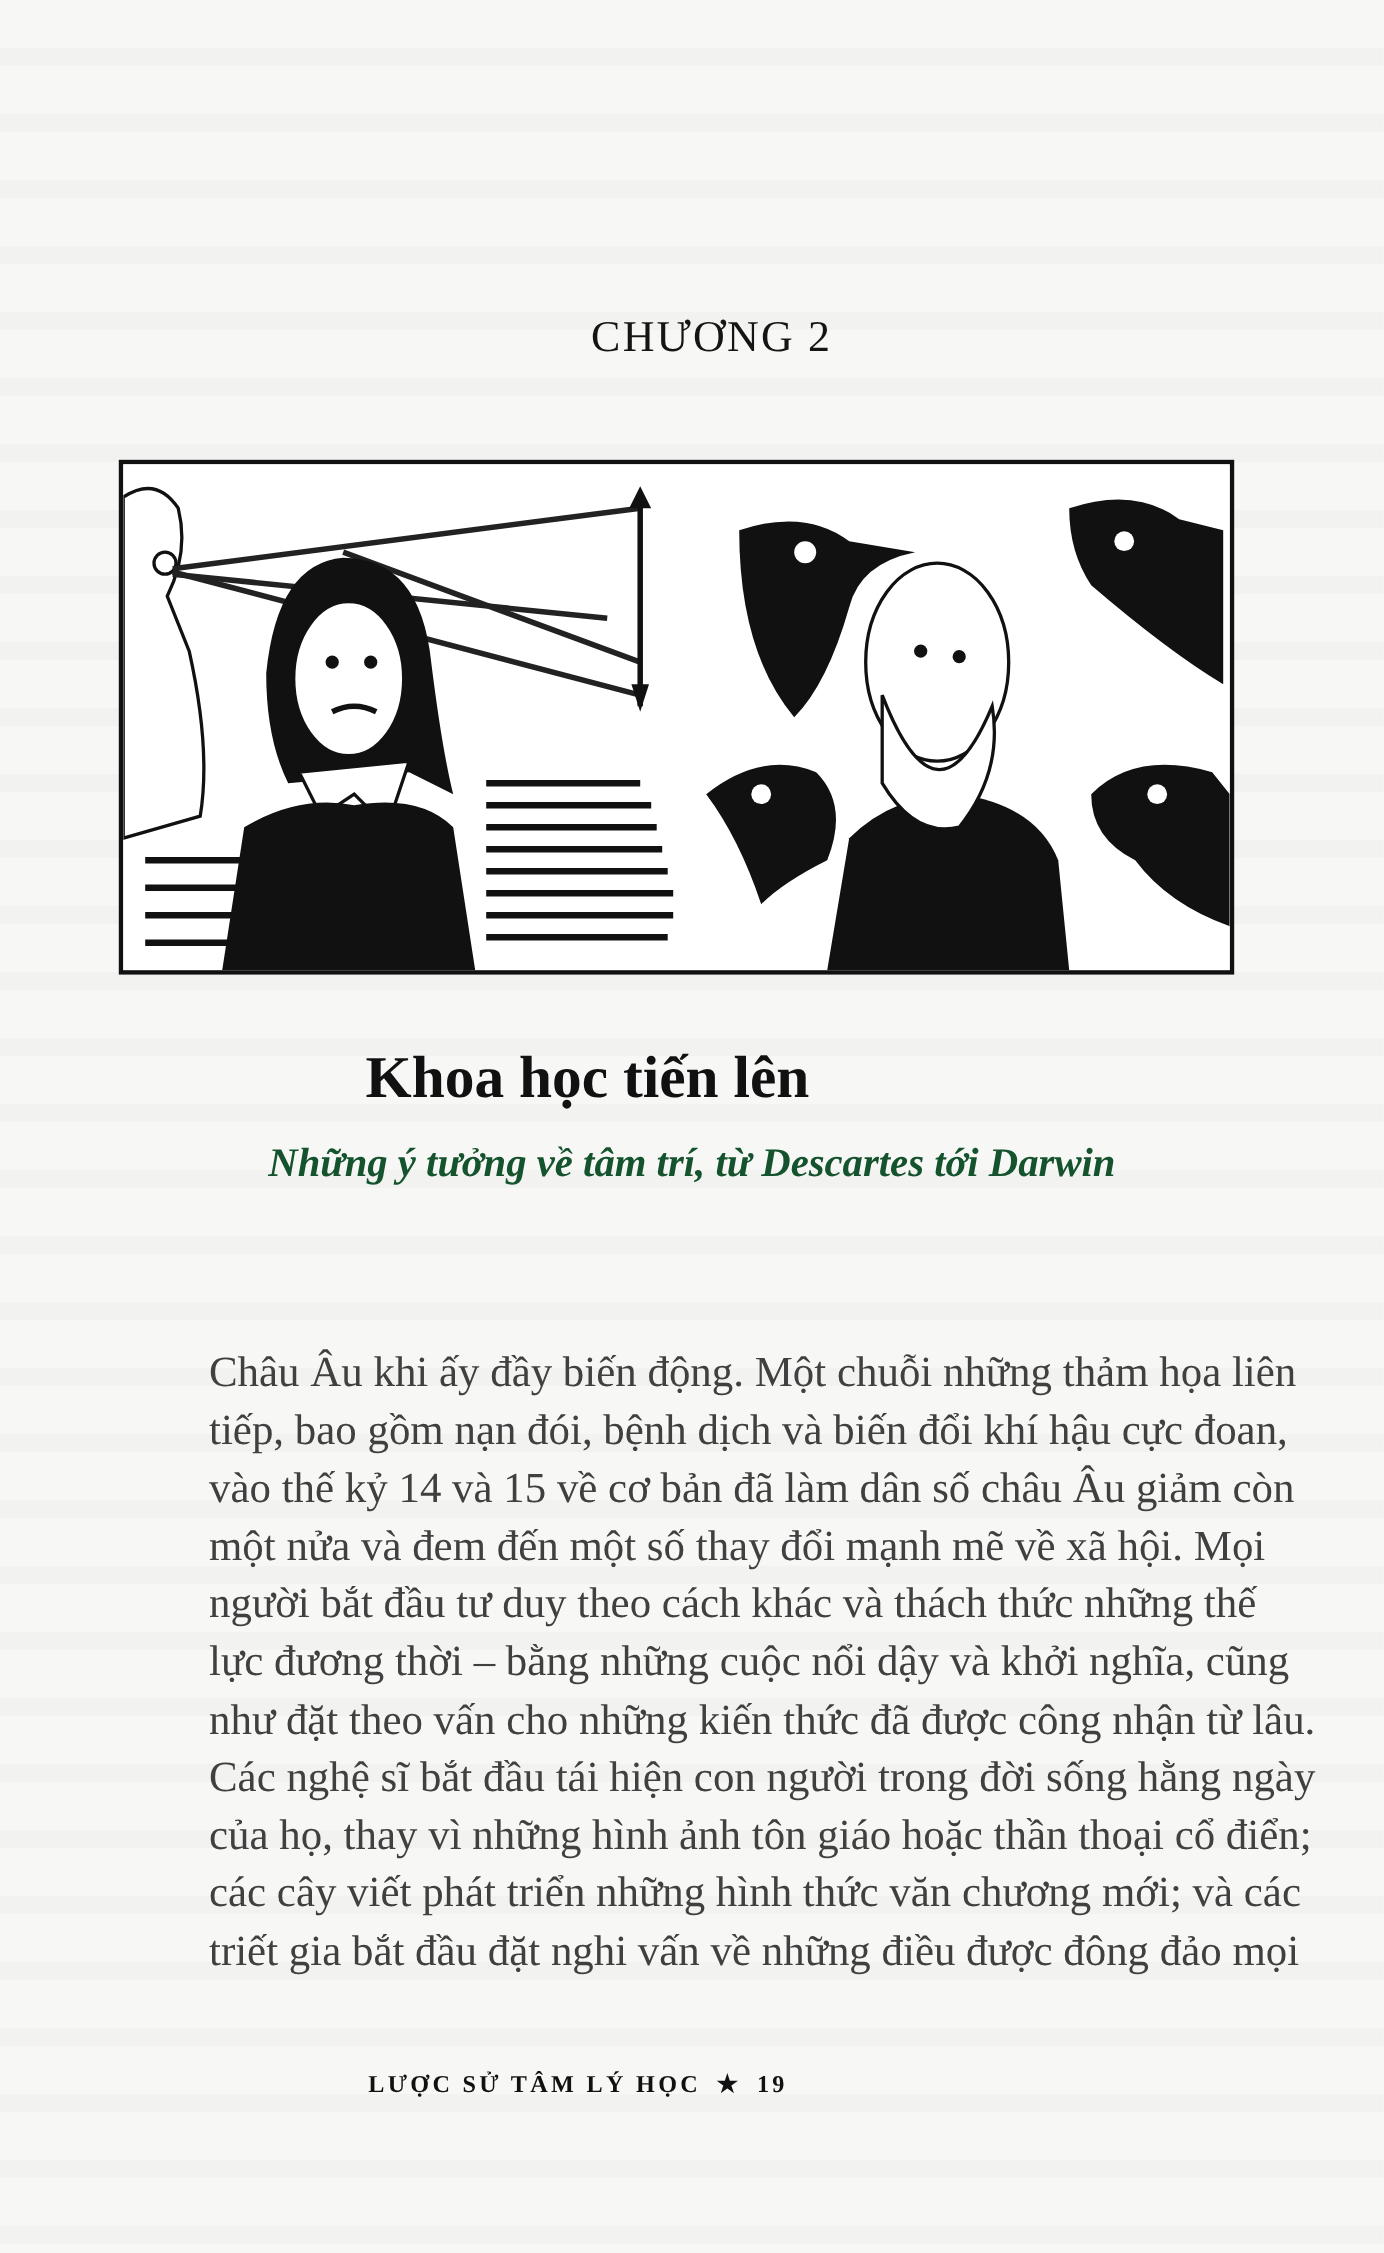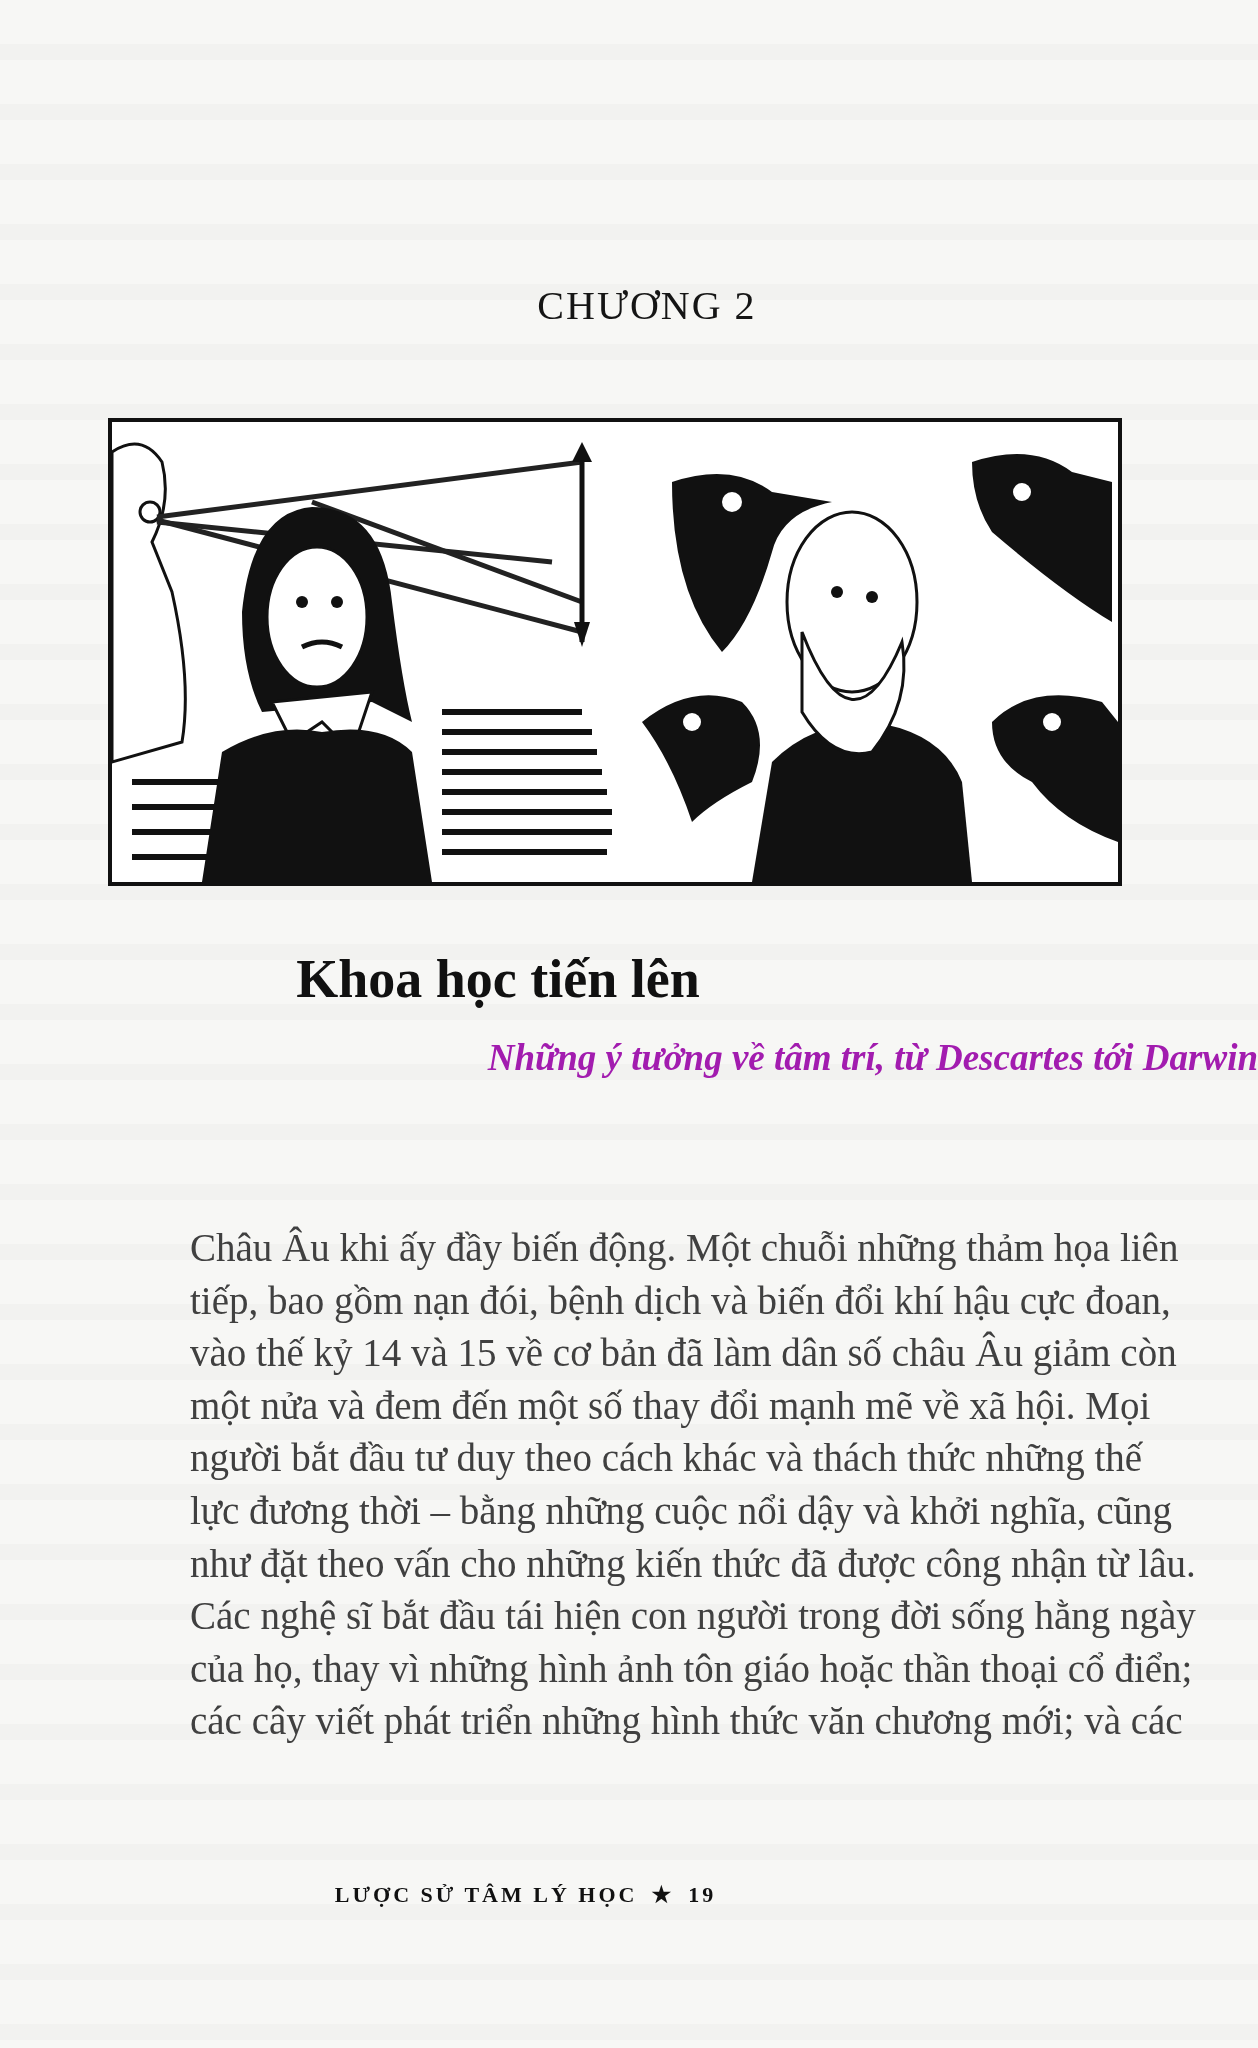--- a/index.html
+++ b/index.html
@@ -21,25 +21,25 @@
       position: absolute; top: 282px; left: 0; width: 1258px;
       text-align: center; font-size: 40px; letter-spacing: 2px; color: #151515; padding-left: 18px;
     }
     .illus {
       position: absolute; left: 108px; top: 418px; width: 1006px; height: 460px;
       border: 4px solid #111; background: #fff; overflow: hidden;
     }
     .illus svg { width: 100%; height: 100%; display: block; }
     .title {
       position: absolute; top: 948px; left: 0; width: 996px; text-align: center;
-      font-size: 54px; font-weight: bold; color: #111;
+      font-size: 54px; font-weight: bold; color: #111; padding-left: 36px;
     }
     .subtitle {
-      position: absolute; top: 1036px; left: 0; width: 1258px; text-align: right;
-      font-size: 37px; font-weight: bold; font-style: italic; color: #a21caf;
+      position: absolute; top: 1036px; left: 0; width: 1258px; text-align: center;
+      font-size: 37px; font-weight: bold; font-style: italic; color: #14532d;
     }
     .body-text {
       position: absolute; top: 1222px; left: 190px; width: 930px;
       font-size: 39px; line-height: 52.6px; color: #404040;
     }
     .body-text .line { display: block; white-space: nowrap; text-align: justify; text-align-last: justify; }
     .footer {
       position: absolute; top: 1882px; left: 0; width: 1051px; text-align: center;
       font-size: 22px; font-weight: bold; letter-spacing: 3px; color: #111;
     }
@@ -124,17 +124,18 @@
   <span class="line">Châu Âu khi ấy đầy biến động. Một chuỗi những thảm họa liên</span>
   <span class="line">tiếp, bao gồm nạn đói, bệnh dịch và biến đổi khí hậu cực đoan,</span>
   <span class="line">vào thế kỷ 14 và 15 về cơ bản đã làm dân số châu Âu giảm còn</span>
   <span class="line">một nửa và đem đến một số thay đổi mạnh mẽ về xã hội. Mọi</span>
   <span class="line">người bắt đầu tư duy theo cách khác và thách thức những thế</span>
   <span class="line">lực đương thời – bằng những cuộc nổi dậy và khởi nghĩa, cũng</span>
   <span class="line">như đặt theo vấn cho những kiến thức đã được công nhận từ lâu.</span>
   <span class="line">Các nghệ sĩ bắt đầu tái hiện con người trong đời sống hằng ngày</span>
   <span class="line">của họ, thay vì những hình ảnh tôn giáo hoặc thần thoại cổ điển;</span>
   <span class="line">các cây viết phát triển những hình thức văn chương mới; và các</span>
+  <span class="line">triết gia bắt đầu đặt nghi vấn về những điều được đông đảo mọi</span>
 </div>
 
 <div class="footer">
   <span>LƯỢC SỬ TÂM LÝ HỌC</span><span class="star">★</span><span>19</span>
 </div>
 
 </body></html>

